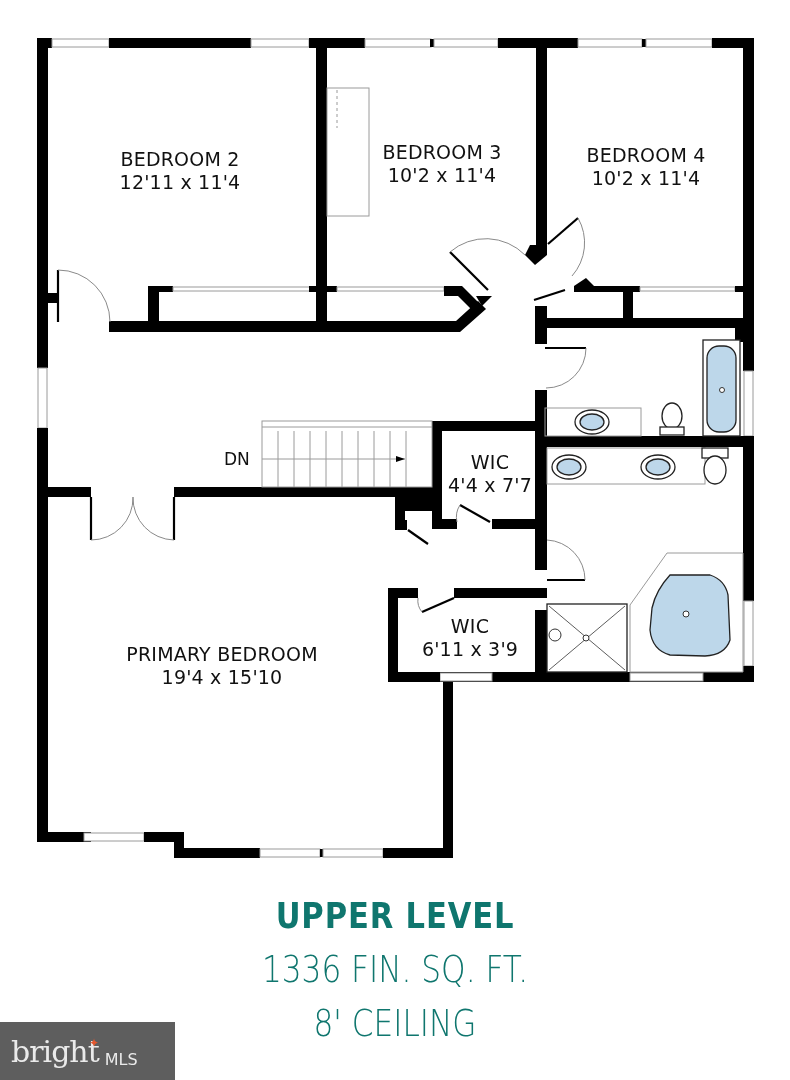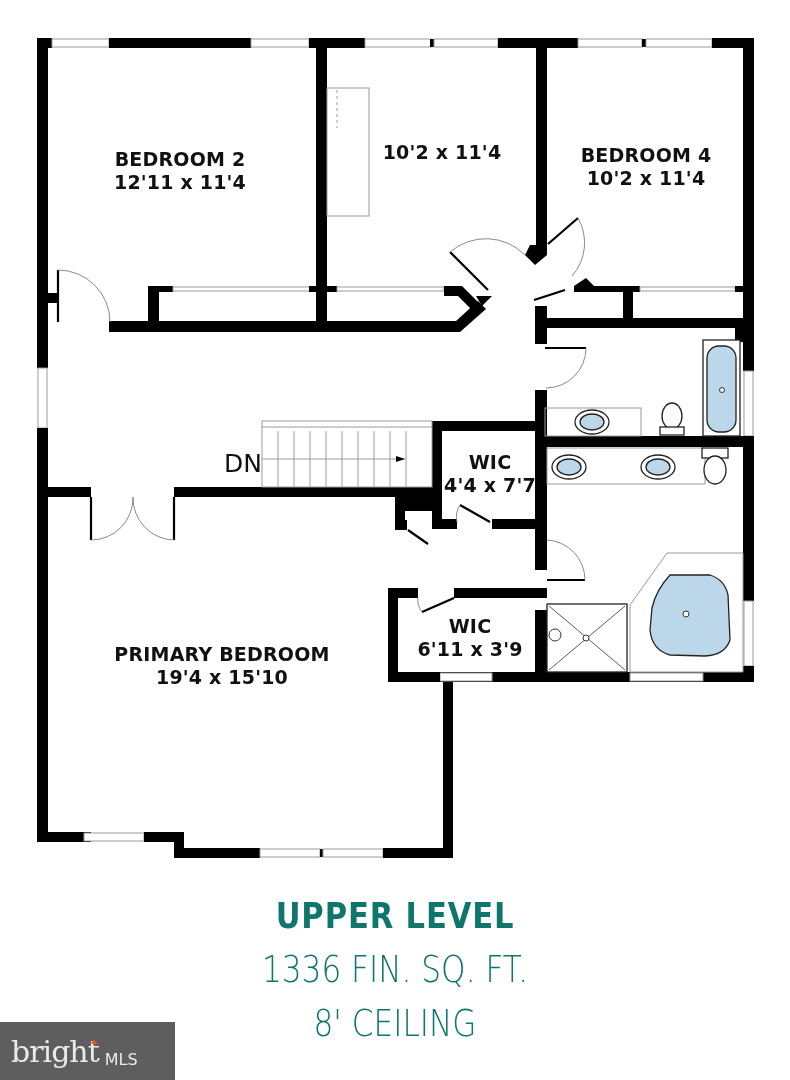--- a/index.html
+++ b/index.html
@@ -5,23 +5,23 @@
     html, body { margin: 0; padding: 0; background: #ffffff; }
     body { width: 790px; height: 1080px; position: relative; overflow: hidden; font-family: "DejaVu Sans", sans-serif; }
     #plan { position: absolute; left: 0; top: 0; width: 790px; height: 880px; }
     .wall { fill: #000; }
     .win { fill: #fff; stroke: #9a9a9a; stroke-width: 1; }
     .thin { fill: none; stroke: #9a9a9a; stroke-width: 1; }
     .door { fill: none; stroke: #000; stroke-width: 2.2; }
     .swing { fill: none; stroke: #8a8a8a; stroke-width: 1; }
     .fixture { fill: #bdd7ea; stroke: #222; stroke-width: 1.3; }
     .fixture-w { fill: #fff; stroke: #222; stroke-width: 1.3; }
-    .label { position: absolute; text-align: center; color: #111; font-family: "DejaVu Sans", sans-serif; font-weight: 700; letter-spacing: 0.2px; line-height: 1.2; white-space: nowrap; }
+    .label { position: absolute; text-align: center; color: #111; font-family: "DejaVu Sans", sans-serif; font-weight: 400; letter-spacing: 0.2px; line-height: 1.2; white-space: nowrap; }
     .label .name, .label .dims { display: block; font-size: 19px; }
-    .small-label { position: absolute; font-size: 25px; color: #111; font-family: "DejaVu Sans", sans-serif; }
+    .small-label { position: absolute; font-size: 17px; color: #111; font-family: "DejaVu Sans", sans-serif; }
     .title-block { position: absolute; left: 0; width: 790px; top: 890px; text-align: center; color: #0f766e; }
     .title-block .t1 { font-family: "DejaVu Sans", sans-serif; font-weight: bold; font-size: 36px; letter-spacing: 1px; line-height: 52px; transform: scaleX(0.85); }
     .title-block .t2, .title-block .t3 { font-family: "DejaVu Sans", sans-serif; font-weight: 300; font-size: 38px; line-height: 54px; transform: scaleX(0.82); }
     .logo { position: absolute; left: 0; top: 1022px; width: 175px; height: 58px; background: #5e5e5e; display: flex; align-items: center; padding-left: 11px; box-sizing: border-box; }
     .logo .brand { font-family: "DejaVu Serif", serif; color: #eaeaea; font-size: 30px; letter-spacing: -1px; position: relative; }
     .logo .brand .spark { position: absolute; left: 78px; top: 2px; color: #e4572e; font-size: 12px; }
     .logo .mls { font-family: "DejaVu Sans", sans-serif; color: #eaeaea; font-size: 16px; margin-left: 6px; margin-top: 16px; }
   </style>
 </head>
 <body>
@@ -207,20 +207,21 @@
     <circle cx="586" cy="638" r="3" fill="#fff" stroke="#333"></circle>
     <circle cx="555" cy="635" r="6" fill="#fff" stroke="#333"></circle>
   </g>
 </svg>
 
 <div class="label" style="left:90px; top:148px; width:180px;">
   <span class="name">BEDROOM 2</span>
   <span class="dims">12'11 x 11'4</span>
 </div>
 <div class="label" style="left:352px; top:141px; width:180px;">
+  <span class="name">BEDROOM 3</span>
   <span class="dims">10'2 x 11'4</span>
 </div>
 <div class="label" style="left:556px; top:144px; width:180px;">
   <span class="name">BEDROOM 4</span>
   <span class="dims">10'2 x 11'4</span>
 </div>
 <div class="label" style="left:440px; top:451px; width:100px;">
   <span class="name">WIC</span>
   <span class="dims">4'4 x 7'7</span>
 </div>

